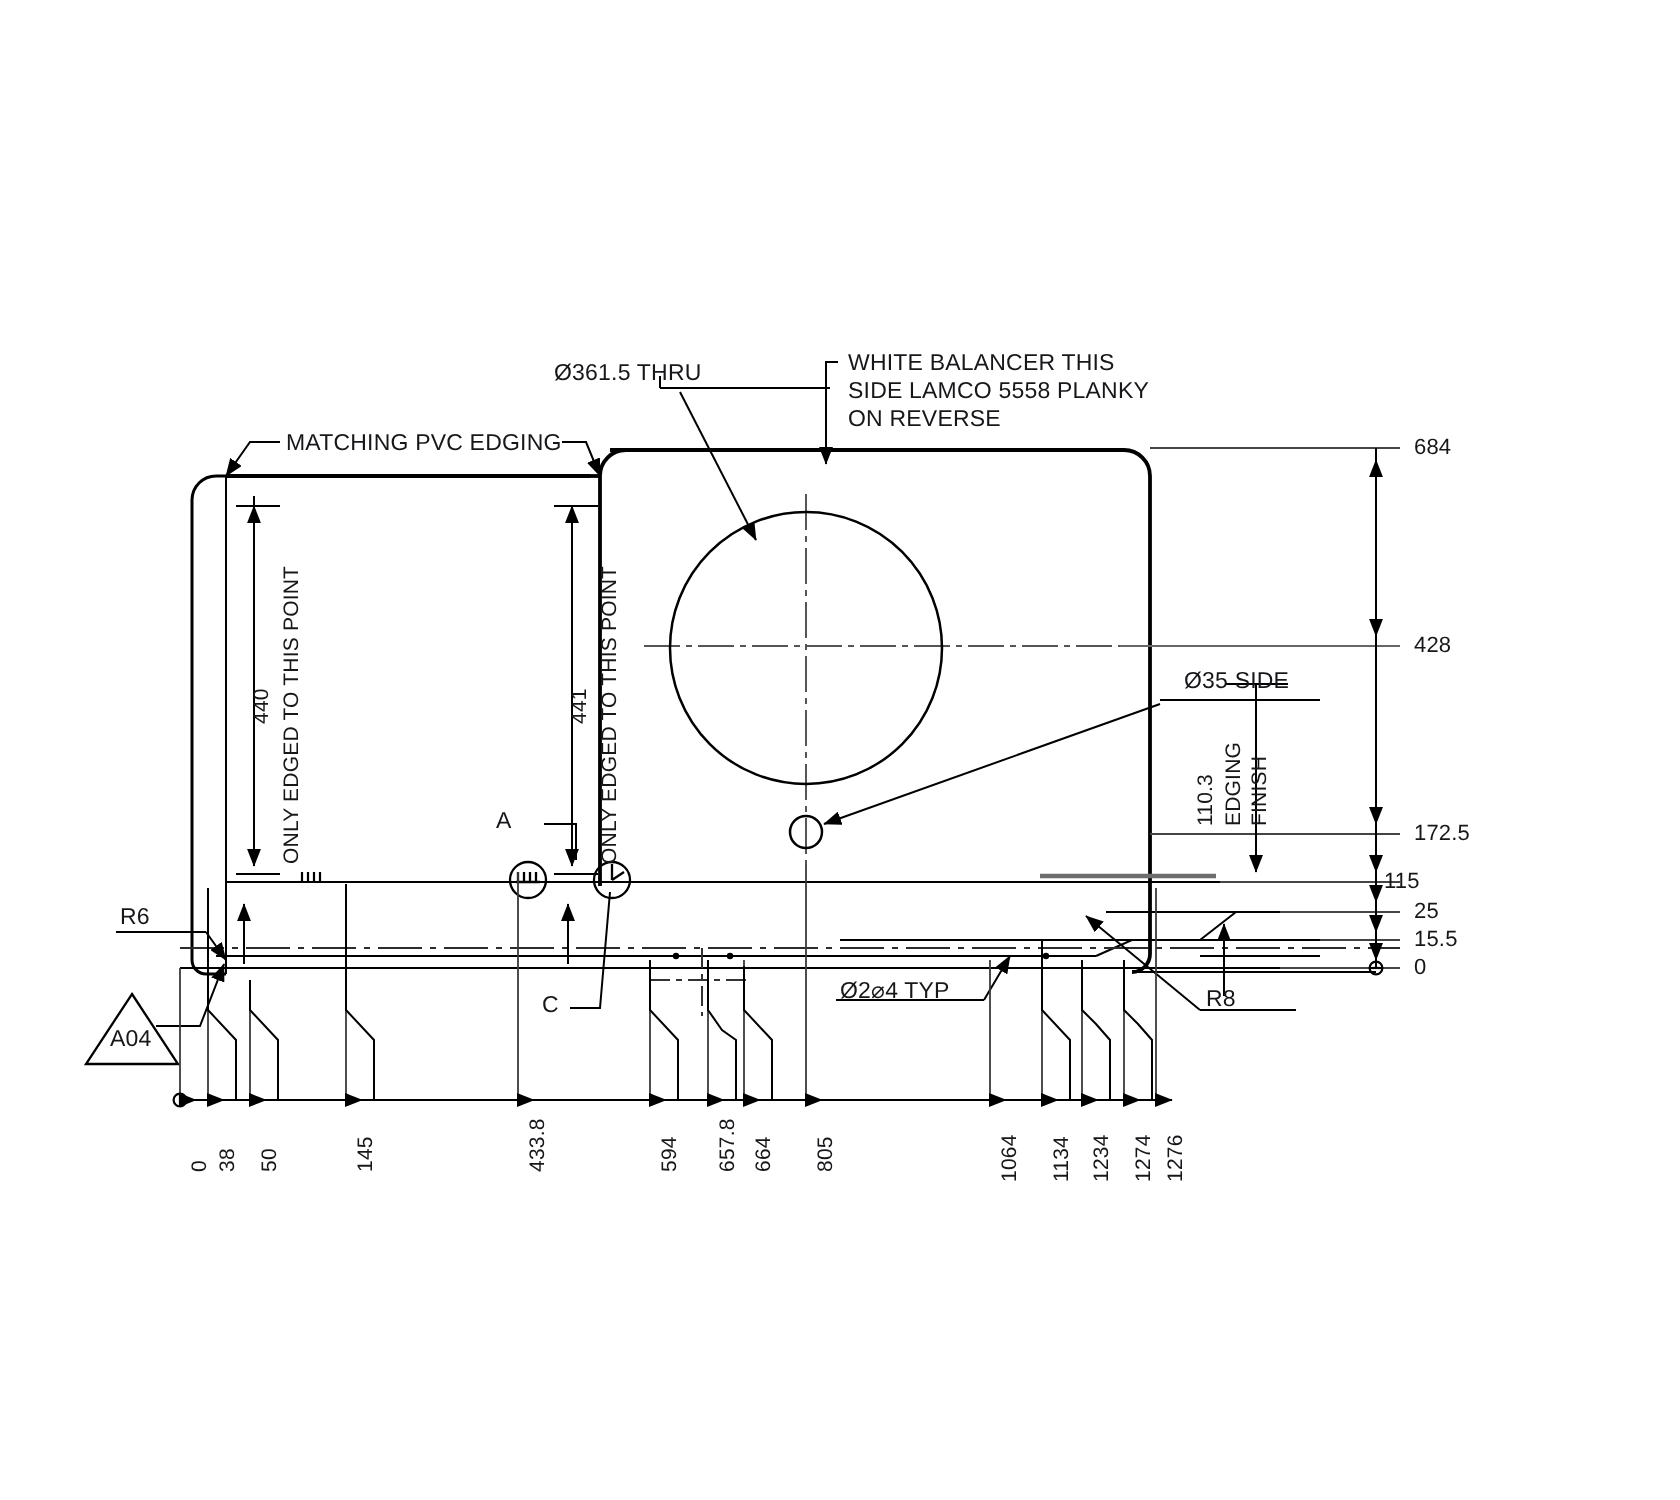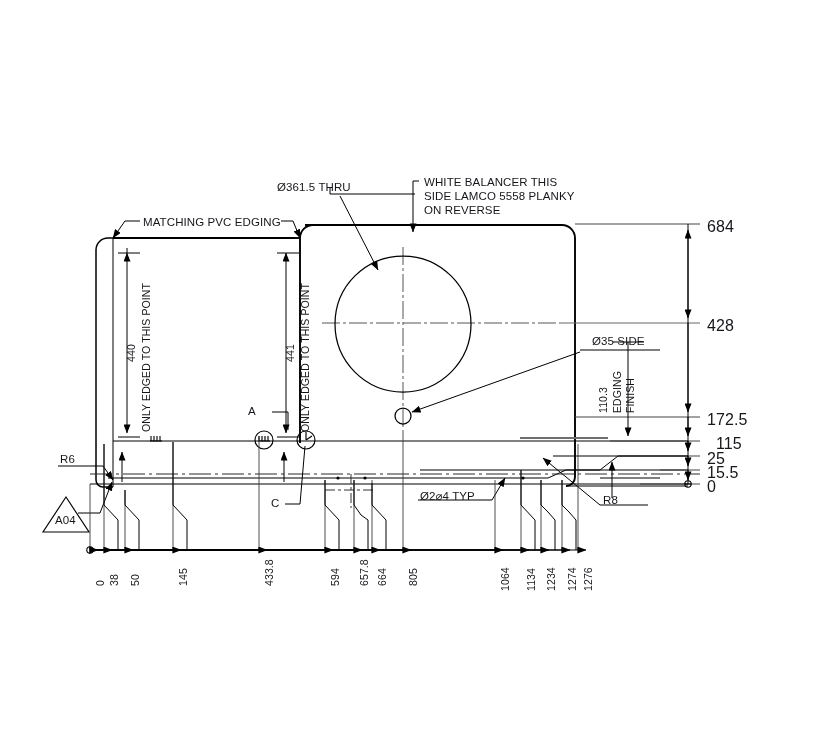--- a/index.html
+++ b/index.html
@@ -3,21 +3,21 @@
 <meta charset="utf-8">
 <style>
   html,body{margin:0;padding:0;background:#ffffff;}
   body{width:840px;height:750px;overflow:hidden;
        font-family:"Liberation Sans",sans-serif;color:#1a1a1a;}
   #stage{position:relative;width:840px;height:750px;background:#fff;}
   svg#dwg{position:absolute;left:0;top:0;width:840px;height:750px;}
   .txt{position:absolute;font-family:"Liberation Sans",sans-serif;
        font-size:11.5px;color:#16171a;white-space:pre;line-height:1.28;letter-spacing:.1px;}
   .txt.sm{font-size:10.5px;}
-  .txt.dim{font-size:16px;}
+  .txt.dim{font-size:11px;}
   .vert{transform-origin:0 0;}
 </style>
 </head>
 <body>
 
 <div id="stage">
 
 <svg id="dwg" viewBox="0 0 840 750">
   <defs>
     <marker id="ah" markerWidth="9" markerHeight="7" refX="8.6" refY="3.5" orient="auto" markerUnits="userSpaceOnUse">
@@ -272,21 +272,21 @@
 <div class="txt sm vert" style="left:299px;top:432px;transform:rotate(-90deg);">ONLY EDGED TO THIS POINT</div>
 <div class="txt sm vert" style="left:284px;top:362px;transform:rotate(-90deg);">441</div>
 
 <div class="txt sm vert" style="left:597px;top:413px;transform:rotate(-90deg);">110.3</div>
 <div class="txt sm vert" style="left:611px;top:413px;transform:rotate(-90deg);">EDGING</div>
 <div class="txt sm vert" style="left:624px;top:413px;transform:rotate(-90deg);">FINISH</div>
 
 <div class="txt dim" style="left:707px;top:217px;">684</div>
 <div class="txt dim" style="left:707px;top:316px;">428</div>
 <div class="txt dim" style="left:707px;top:410px;">172.5</div>
-<div class="txt dim" style="left:716px;top:434px;">115</div>
+<div class="txt dim" style="left:692px;top:434px;">115</div>
 <div class="txt dim" style="left:707px;top:449px;">25</div>
 <div class="txt dim" style="left:707px;top:463px;">15.5</div>
 <div class="txt dim" style="left:707px;top:477px;">0</div>
 
 <div class="txt sm vert" style="left:94px;top:586px;transform:rotate(-90deg);">0</div>
 <div class="txt sm vert" style="left:108px;top:586px;transform:rotate(-90deg);">38</div>
 <div class="txt sm vert" style="left:129px;top:586px;transform:rotate(-90deg);">50</div>
 <div class="txt sm vert" style="left:177px;top:586px;transform:rotate(-90deg);">145</div>
 <div class="txt sm vert" style="left:263px;top:586px;transform:rotate(-90deg);">433.8</div>
 <div class="txt sm vert" style="left:329px;top:586px;transform:rotate(-90deg);">594</div>

